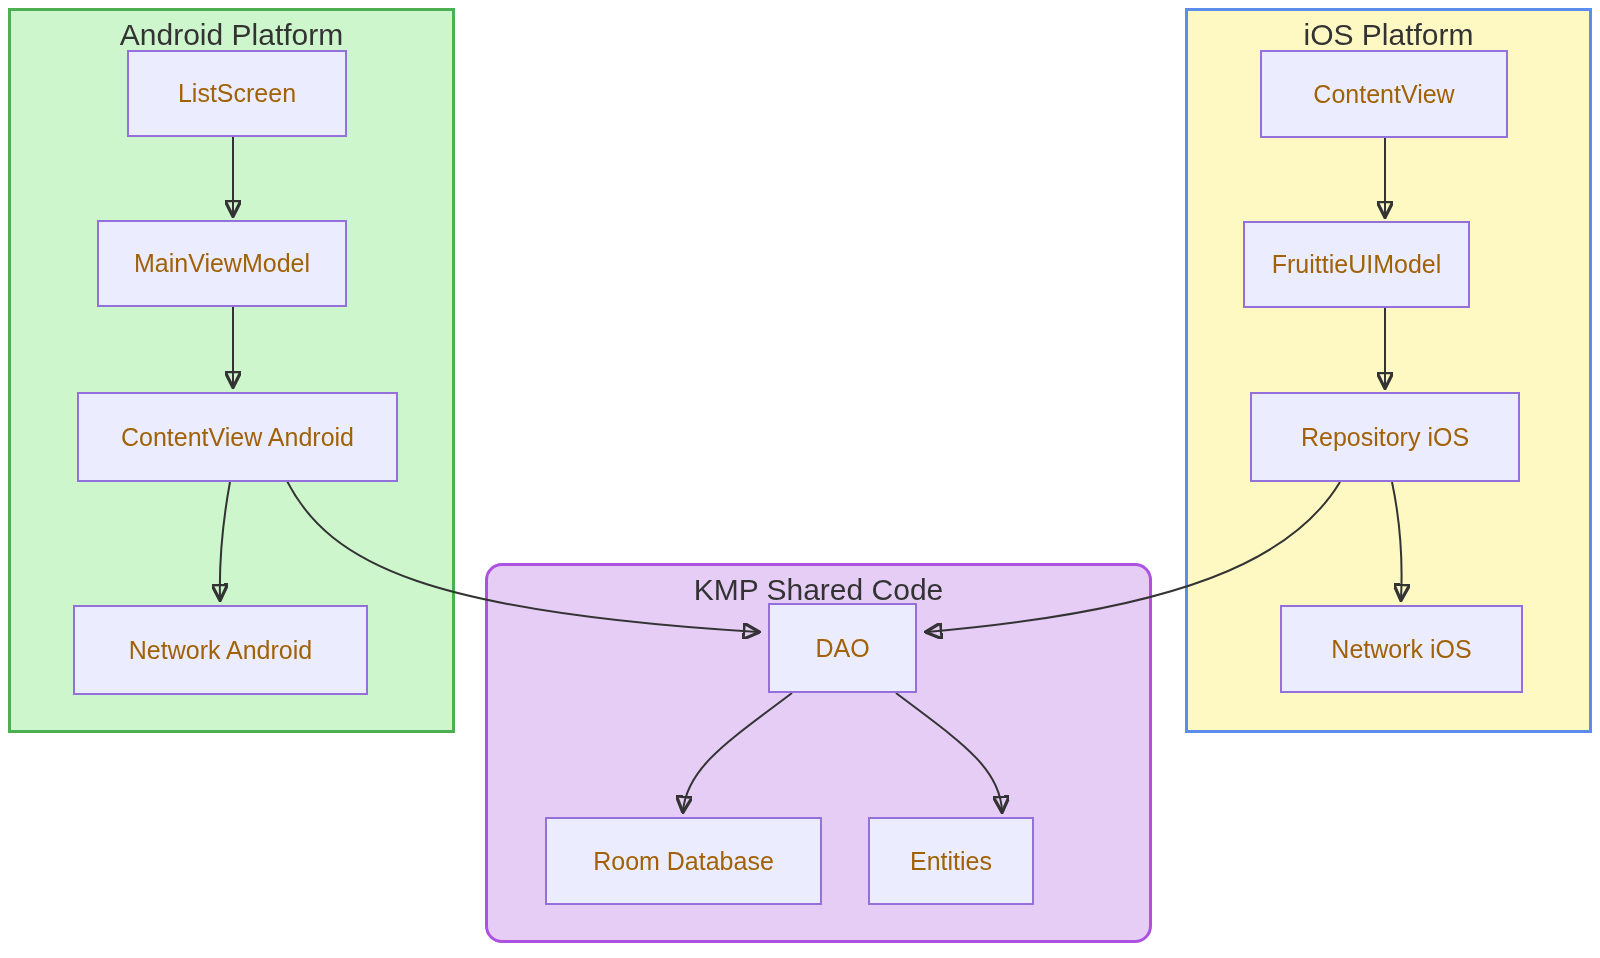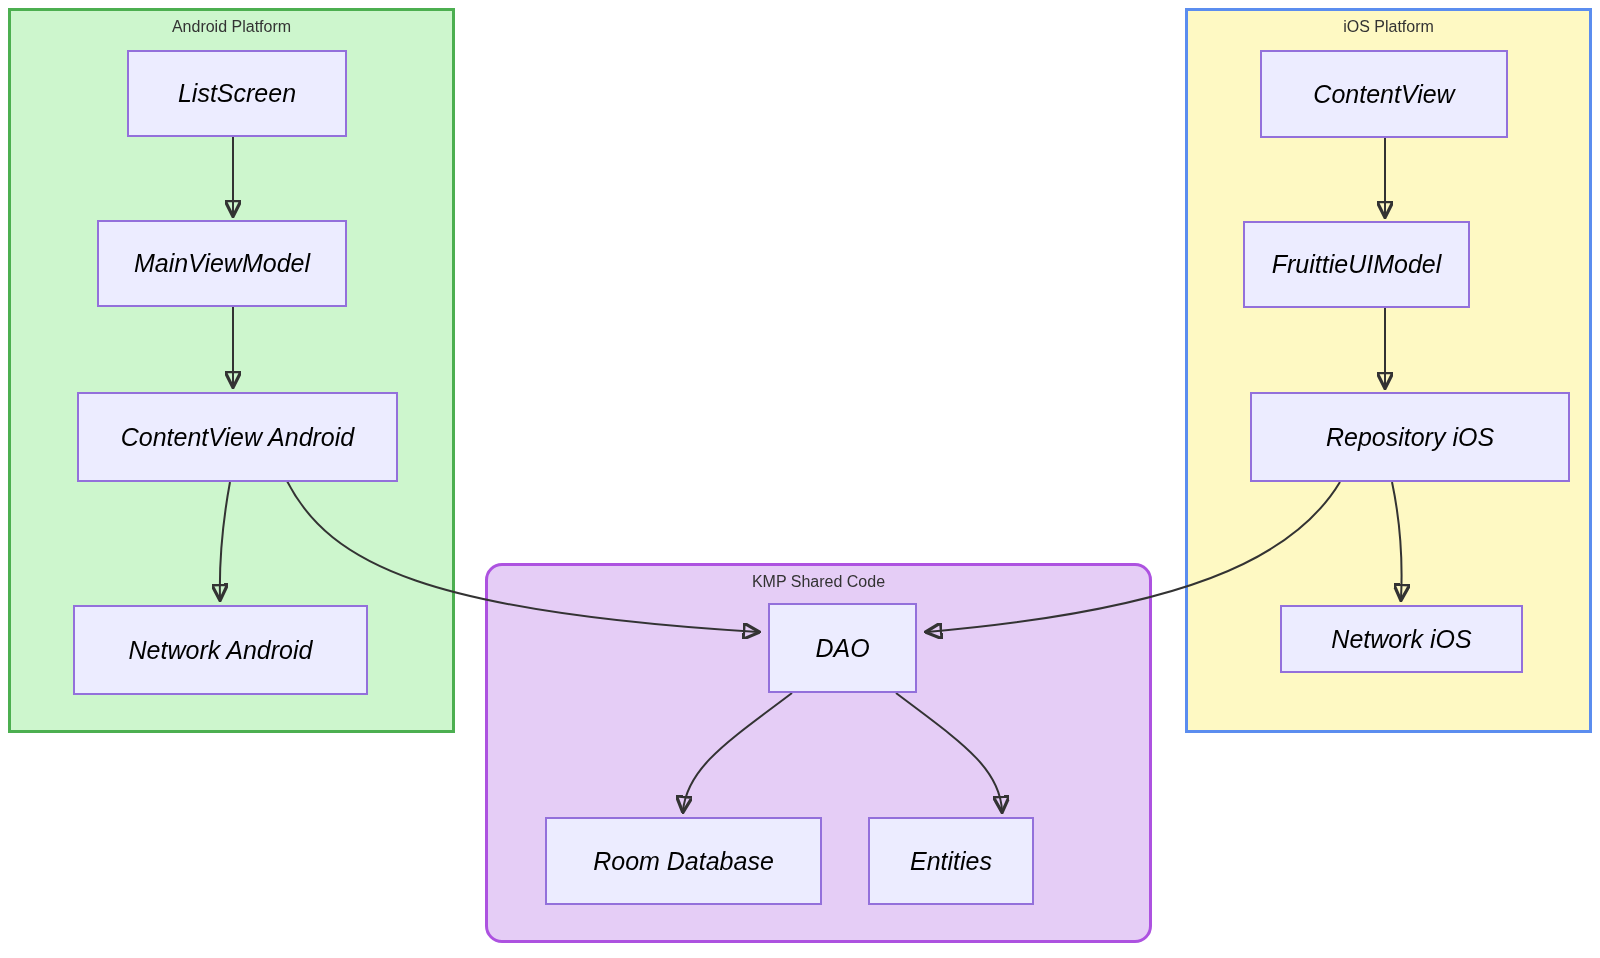--- a/index.html
+++ b/index.html
@@ -16,32 +16,31 @@
     box-sizing: border-box;
   }
   .group-android { left: 8px; top: 8px; width: 447px; height: 725px;
     background: #cdf6cd; border-color: #4caf50; }
   .group-ios { left: 1185px; top: 8px; width: 407px; height: 725px;
     background: #fef9c3; border-color: #5b8def; }
   .group-kmp { left: 485px; top: 563px; width: 667px; height: 380px;
     background: #e5cdf6; border-color: #ad52e0; border-radius: 17px; }
   .group-title {
     position: absolute; top: 7px; left: 0; right: 0;
-    text-align: center; font-size: 16px; color: #333333;
+    text-align: center; font-size: 30px; color: #333333;
   }
   .node {
     position: absolute;
     background: #ececff;
     border: 2px solid #9370db;
     box-sizing: border-box;
     display: flex; align-items: center; justify-content: center;
-    font-size: 25px; color: #000000;
+    font-size: 25px; color: #a16207;
     text-align: center;
     white-space: nowrap;
-    font-style: italic;
   }
   #edges {
     position: absolute; left: 0; top: 0;
     width: 1600px; height: 958px;
     pointer-events: none;
   }
   #edges path { stroke: #333333; stroke-width: 2; fill: none; }
 </style>
 </head>
 <body>
@@ -74,18 +73,18 @@
   <path d="M896,693 C958,740 1000,767 1002,811" marker-end="url(#arrow)"></path>
 </svg>
 
 <div class="node" style="left:127px; top:50px; width:220px; height:87px">ListScreen</div>
 <div class="node" style="left:97px; top:220px; width:250px; height:87px">MainViewModel</div>
 <div class="node" style="left:77px; top:392px; width:321px; height:90px">ContentView Android</div>
 <div class="node" style="left:73px; top:605px; width:295px; height:90px">Network Android</div>
 
 <div class="node" style="left:1260px; top:50px; width:248px; height:88px">ContentView</div>
 <div class="node" style="left:1243px; top:221px; width:227px; height:87px">FruittieUIModel</div>
-<div class="node" style="left:1250px; top:392px; width:320px; height:90px">Repository iOS</div>
-<div class="node" style="left:1280px; top:605px; width:243px; height:68px">Network iOS</div>
+<div class="node" style="left:1250px; top:392px; width:270px; height:90px">Repository iOS</div>
+<div class="node" style="left:1280px; top:605px; width:243px; height:88px">Network iOS</div>
 
 <div class="node" style="left:768px; top:603px; width:149px; height:90px">DAO</div>
 <div class="node" style="left:545px; top:817px; width:277px; height:88px">Room Database</div>
 <div class="node" style="left:868px; top:817px; width:166px; height:88px">Entities</div>
 
 </body></html>

